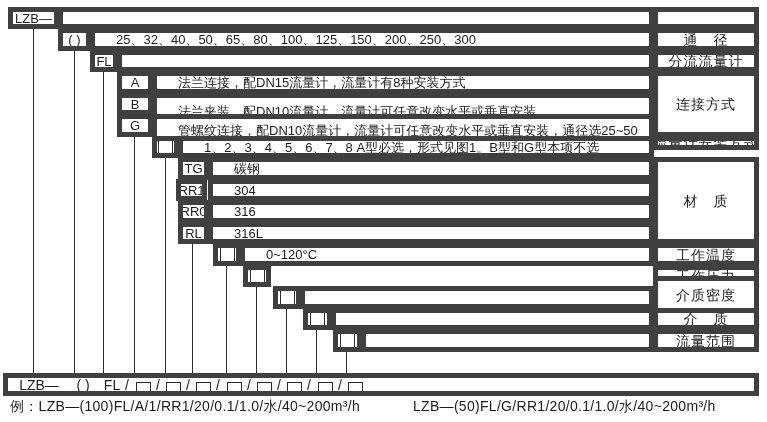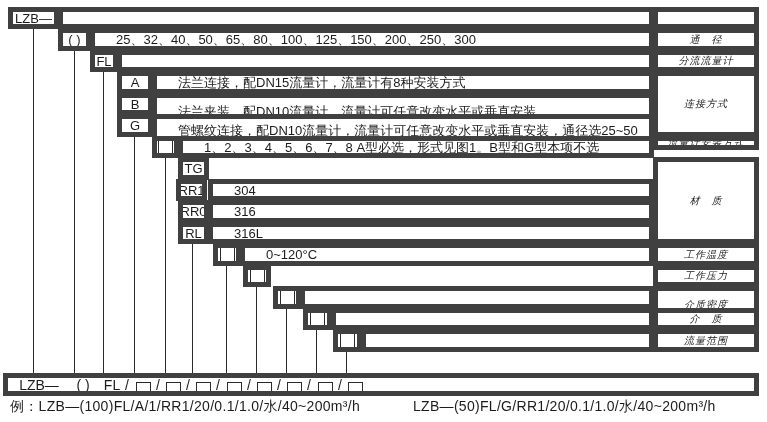--- a/index.html
+++ b/index.html
@@ -6,21 +6,21 @@
   .page{
     position:relative;width:767px;height:422px;background:#ffffff;overflow:hidden;
     font-family:"Liberation Sans","DejaVu Sans",sans-serif;color:#1c1c1c;
   }
   .cell{
     position:absolute;box-sizing:border-box;border:5px solid #404040;background:#ffffff;
     display:flex;align-items:center;font-size:13px;line-height:1;white-space:nowrap;overflow:hidden;
   }
   .key{justify-content:center;}
   .desc{padding-left:21px;}
-  .lbl{justify-content:center;font-size:10px;letter-spacing:1px;font-style:italic;}
+  .lbl{justify-content:center;font-size:14px;letter-spacing:1px;}
   .vline{position:absolute;width:1px;background:#2b2b2b;}
   .sqglyph{width:15px;height:15px;border:1px solid #2b2b2b;box-sizing:border-box;background:#fff;}
   .fitem{position:absolute;top:50%;transform:translate(-50%,-50%);font-size:14px;white-space:nowrap;}
   .fsq{position:absolute;top:4px;width:15px;height:15px;border:1px solid #2b2b2b;box-sizing:border-box;}
   .example{position:absolute;top:398px;font-size:14px;white-space:nowrap;letter-spacing:0.3px;}
 </style>
 </head>
 <body>
 
 <div class="page">
@@ -89,20 +89,23 @@
   <div class="cell desc" style="left:178px;top:136px;width:476px;height:22px">
       <span>1、2、3、4、5、6、7、8  A型必选，形式见图1。B型和G型本项不选</span>
     </div>
   <div class="cell lbl" style="left:653px;top:136px;width:106px;height:14px">
       <span>流量计安装方式</span>
     </div>
 
   <div class="cell key" style="left:178px;top:157px;width:31px;height:23px">
       <span>TG</span>
     </div>
+  <div class="cell desc" style="left:208px;top:157px;width:446px;height:23px">
+      <span>碳钢</span>
+    </div>
   <div class="cell key" style="left:176px;top:179px;width:31px;height:22px">
       <span>RR1</span>
     </div>
   <div class="cell desc" style="left:208px;top:179px;width:446px;height:22px">
       <span>304</span>
     </div>
   <div class="cell key" style="left:178px;top:200px;width:31px;height:23px">
       <span>RR0</span>
     </div>
   <div class="cell desc" style="left:208px;top:200px;width:446px;height:23px">
@@ -132,21 +135,21 @@
       <div class="sqglyph"></div>
     </div>
   <div class="cell lbl" style="left:653px;top:265px;width:106px;height:22px">
       <span>工作压力</span>
     </div>
 
   <div class="cell key" style="left:273px;top:286px;width:28px;height:23px">
       <div class="sqglyph"></div>
     </div>
   <div class="cell" style="left:300px;top:286px;width:354px;height:23px"></div>
-  <div class="cell lbl" style="left:653px;top:286px;width:106px;height:38px">
+  <div class="cell lbl" style="left:653px;top:276px;width:106px;height:38px">
       <span>介质密度</span>
     </div>
 
   <div class="cell key" style="left:303px;top:308px;width:29px;height:22px">
       <div class="sqglyph"></div>
     </div>
   <div class="cell" style="left:331px;top:308px;width:323px;height:22px"></div>
   <div class="cell lbl" style="left:653px;top:308px;width:106px;height:22px">
       <span>介　质</span>
     </div>

